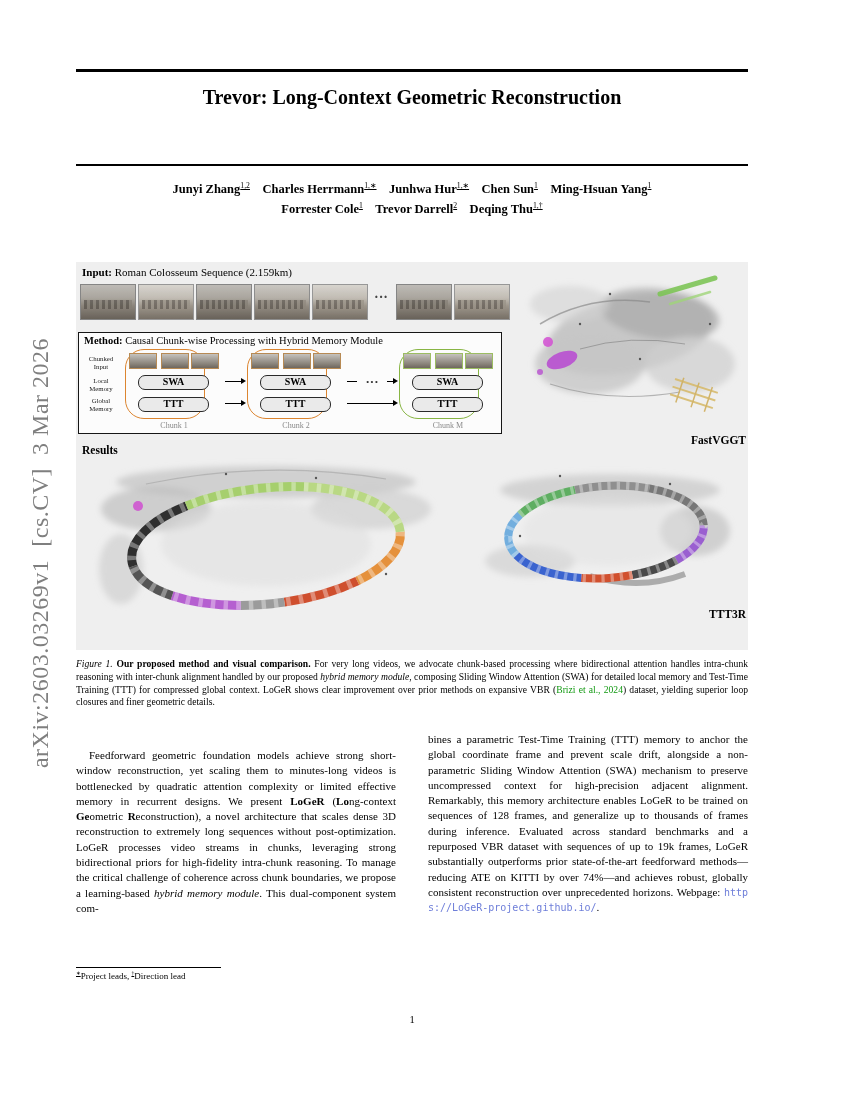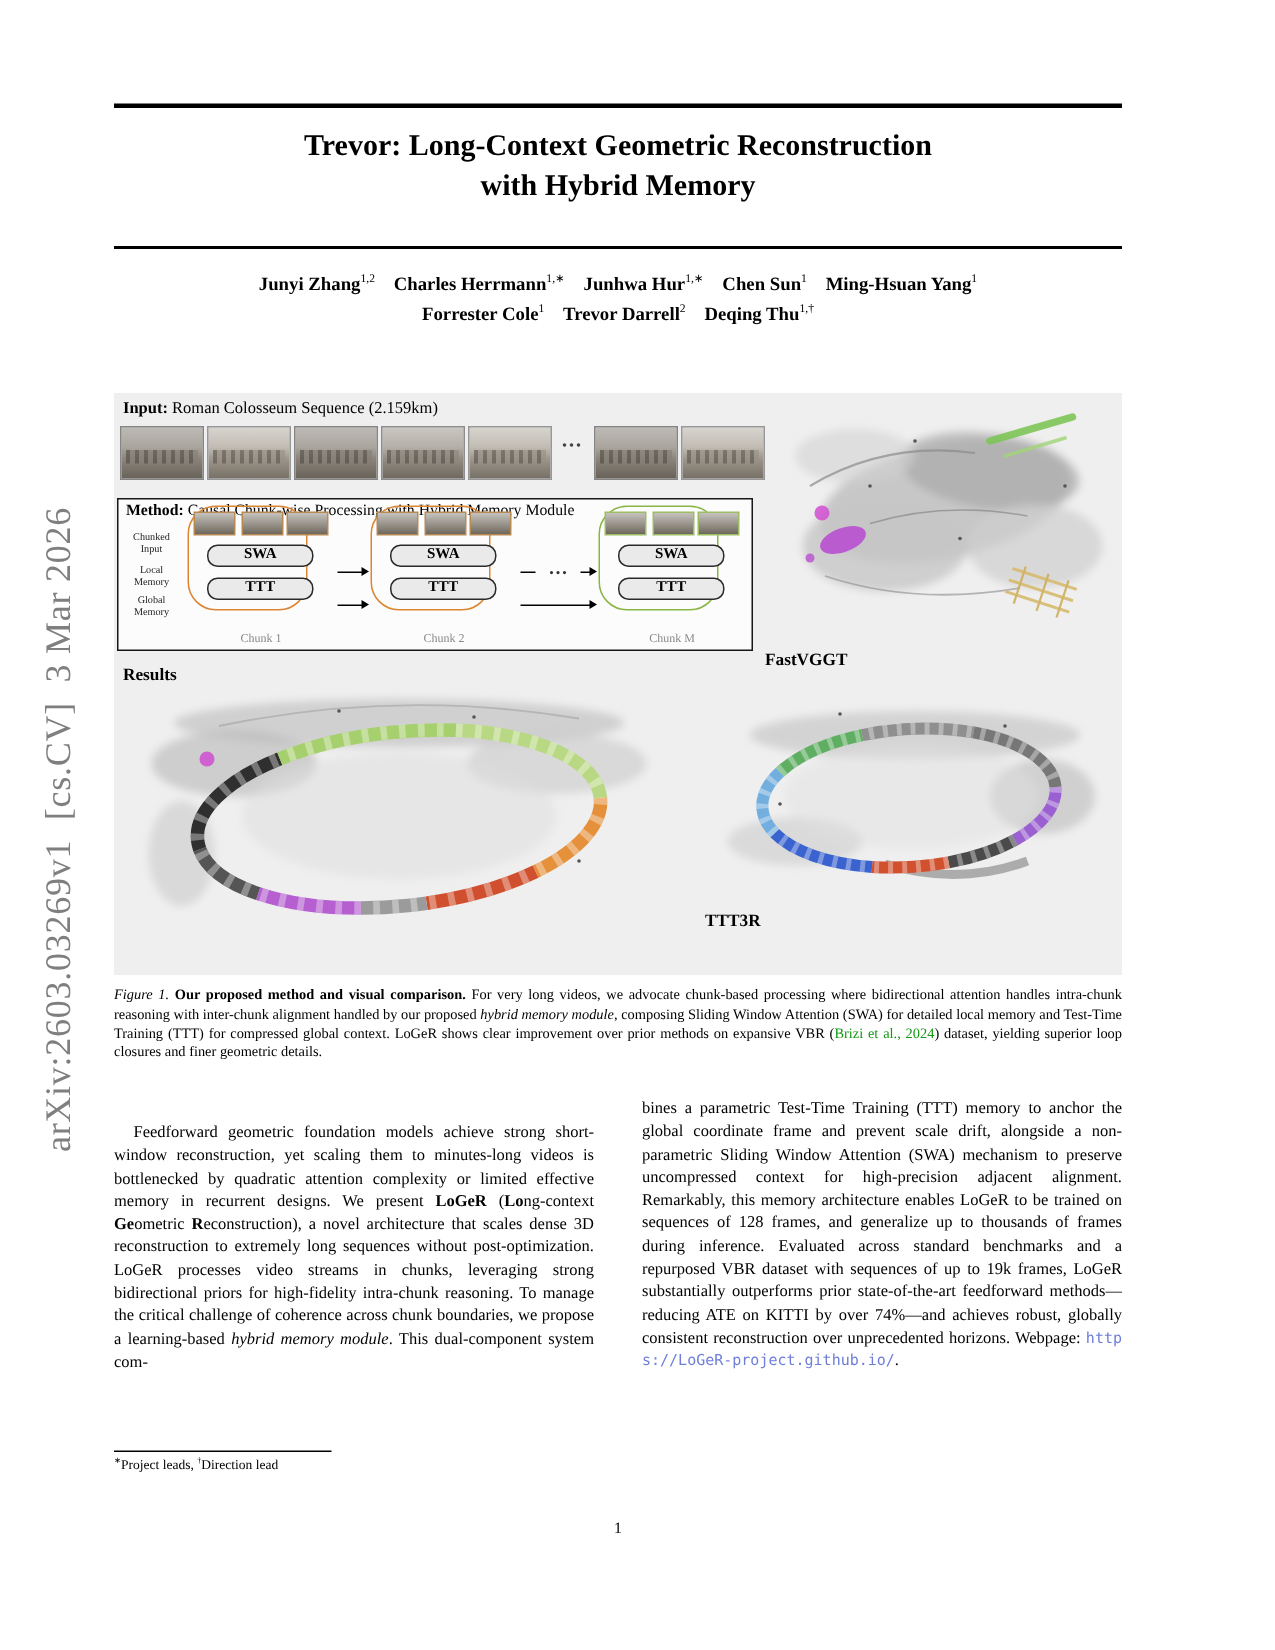--- a/index.html
+++ b/index.html
@@ -18,54 +18,54 @@
   .title { position:absolute; left:76px; top:84px; width:672px; text-align:center;
            font-weight:bold; font-size:20px; line-height:27px; }
   .title span { display:block; }
 
   .authors { position:absolute; left:76px; width:672px; text-align:center; font-size:12.5px; }
   .a1 { top:182px; } .a2 { top:202px; }
   .affil { position:absolute; left:76px; top:229px; width:672px; text-align:center; font-size:12px; }
 
   .rich .b { font-weight:bold; }
   .rich .i { font-style:italic; }
-  .rich .sup { vertical-align:super; font-size:62%; line-height:0; font-weight:normal; }
+  .rich .sup { vertical-align:super; font-size:62%; line-height:0; font-weight:normal;text-decoration:underline; }
   .rich .sp { white-space:pre; }
   .rich .cite { color:#119911; }
   .rich .url { font-family:"DejaVu Sans Mono", monospace; color:#6e7ed9; font-size:91%; word-break:break-all; }
 
   
   .figure { position:absolute; left:76px; top:262px; width:672px; height:388px; background:#efefef; }
   .input-header { position:absolute; left:6px; top:4px; font-size:11px; }
   .thumb { position:absolute; top:22px; width:56px; height:36px; border:1px solid #8d8d8d;
            background:linear-gradient(180deg,#c9c6c1 0%,#b5b0a8 38%,#938c82 62%,#6f685f 100%);
            overflow:hidden; }
   .thumb::after { content:""; position:absolute; left:6%; right:6%; top:44%; height:28%;
            background:repeating-linear-gradient(90deg,#57514a 0 3px,#8d867c 3px 6px); opacity:.65; }
   .thumb:nth-of-type(2n) { filter:brightness(.94); }
   .thumb:nth-of-type(3n) { filter:brightness(1.07); }
   .in-ellipsis { position:absolute; left:294px; top:28px; width:22px; text-align:center;
            font-size:14px; font-weight:bold; color:#444; }
 
   .pc { position:absolute; }
-  .pc-label { position:absolute; text-align:left; font-weight:bold; font-size:11.5px; }
+  .pc-label { position:absolute; text-align:right; font-weight:bold; font-size:11.5px; }
   .lab-fastvggt { left:434px; top:172px; width:236px; }
   .lab-ours     { left:10px;  top:368px; width:356px; }
   .lab-ttt3r    { left:394px; top:346px; width:276px; }
   .results-label { position:absolute; left:6px; top:182px; font-weight:bold; font-size:11.5px; }
 
   
   .mbox { position:absolute; left:2px; top:70px; width:424px; height:102px;
           background:#fcfcfc; border:1.5px solid #161616; }
   .m-header { position:absolute; left:5px; top:2px; font-size:10.5px; }
   .side { position:absolute; left:0; width:44px; text-align:center; font-size:6.8px;
           line-height:7.6px; color:#222; }
   .side span { display:block; }
   .side.s1 { top:22px; } .side.s2 { top:44px; } .side.s3 { top:64px; }
-  .chunk { position:absolute; top:4px; height:70px; width:80px; border-radius:19px; border:1.6px solid; }
+  .chunk { position:absolute; top:16px; height:70px; width:80px; border-radius:19px; border:1.6px solid; }
   .chunk.c1 { left:46px;  border-color:#dc8530; }
   .chunk.c2 { left:168px; border-color:#dc8530; }
   .chunk.c3 { left:320px; border-color:#88b544; }
   .cthumb { position:absolute; top:3px; width:28px; height:16px; border:1px solid #b78a54;
             background:linear-gradient(180deg,#c5c2bd,#8a847b 70%,#6e675e); }
   .chunk.c3 .cthumb { border-color:#9cbd62; }
   .ct1 { left:3px; } .ct2 { left:35px; } .ct3 { left:65px; }
   .membox { position:absolute; left:12px; width:71px; height:15px; border:1.3px solid #2a2a2a;
             border-radius:7px; background:#eaeaea; text-align:center; font-size:10px;
             line-height:12px; font-weight:600; }
@@ -99,21 +99,20 @@
 <body>
 
 <div class="page">
 
   <div class="wm">arXiv:2603.03269v1  [cs.CV]  3 Mar 2026</div>
 
   <div class="rule top"></div>
 
   <div class="title">
     <span>Trevor: Long-Context Geometric Reconstruction</span>
-    <span>with Hybrid Memory</span>
   </div>
 
   <div class="rule mid"></div>
 
   <div class="authors a1 rich"><span class="b">Junyi Zhang</span><span class="sup">1,2</span><span class="sp">    </span><span class="b">Charles Herrmann</span><span class="sup">1,∗</span><span class="sp">    </span><span class="b">Junhwa Hur</span><span class="sup">1,∗</span><span class="sp">    </span><span class="b">Chen Sun</span><span class="sup">1</span><span class="sp">    </span><span class="b">Ming-Hsuan Yang</span><span class="sup">1</span></div>
   <div class="authors a2 rich"><span class="b">Forrester Cole</span><span class="sup">1</span><span class="sp">    </span><span class="b">Trevor Darrell</span><span class="sup">2</span><span class="sp">    </span><span class="b">Deqing Thu</span><span class="sup">1,†</span></div>
 
   <div class="figure">
 
     <div class="input-header rich"><span class="b">Input:</span><span> Roman Colosseum Sequence (2.159km)</span></div>

